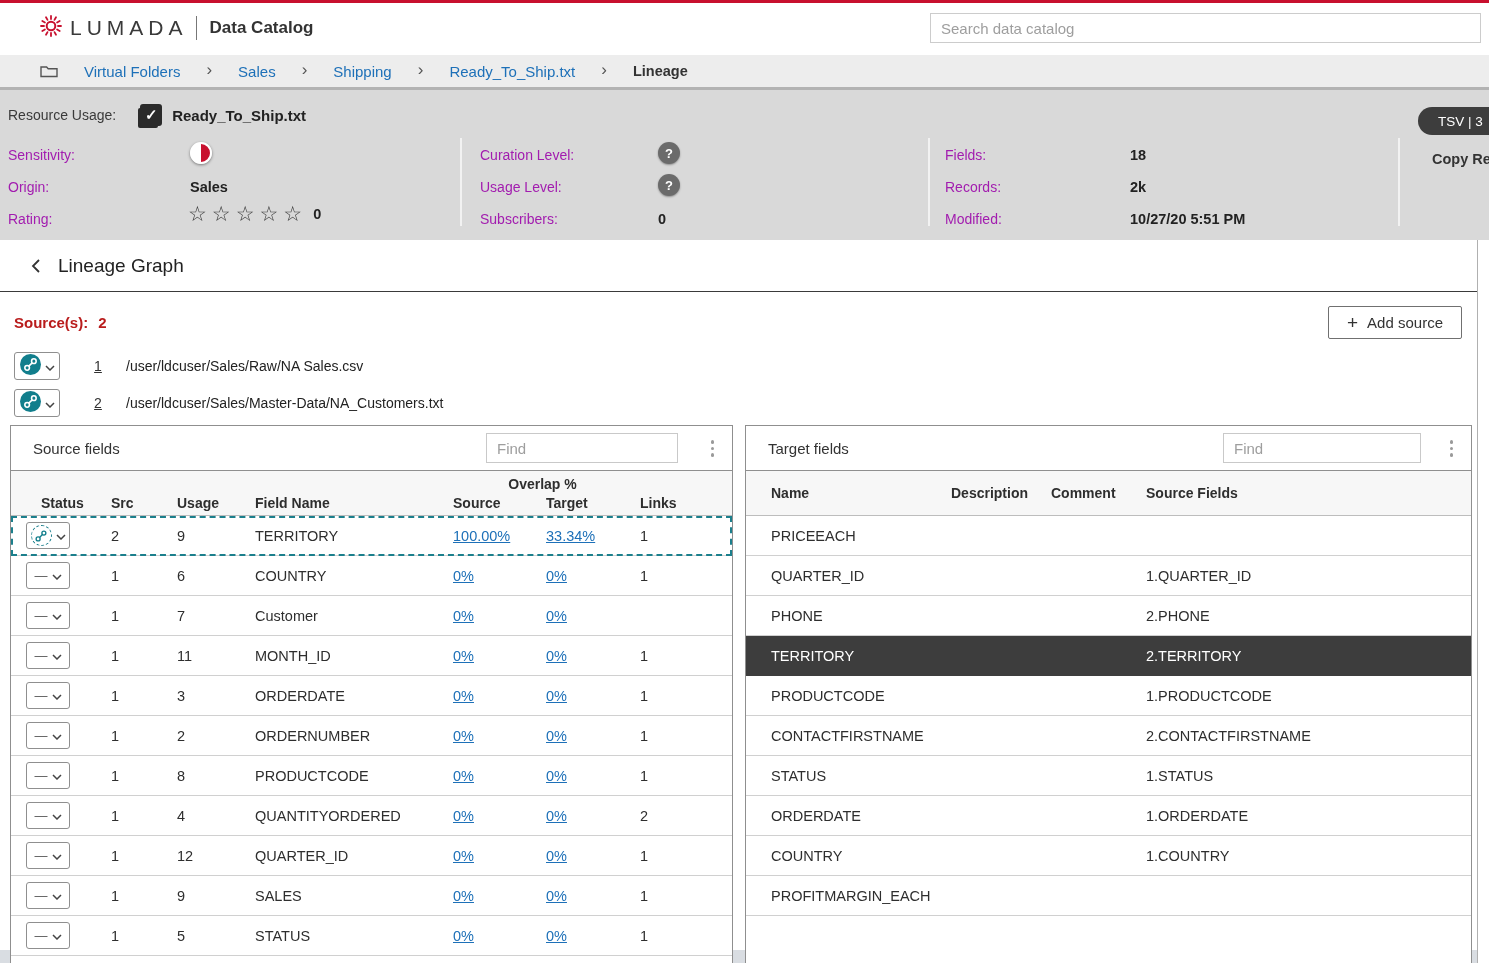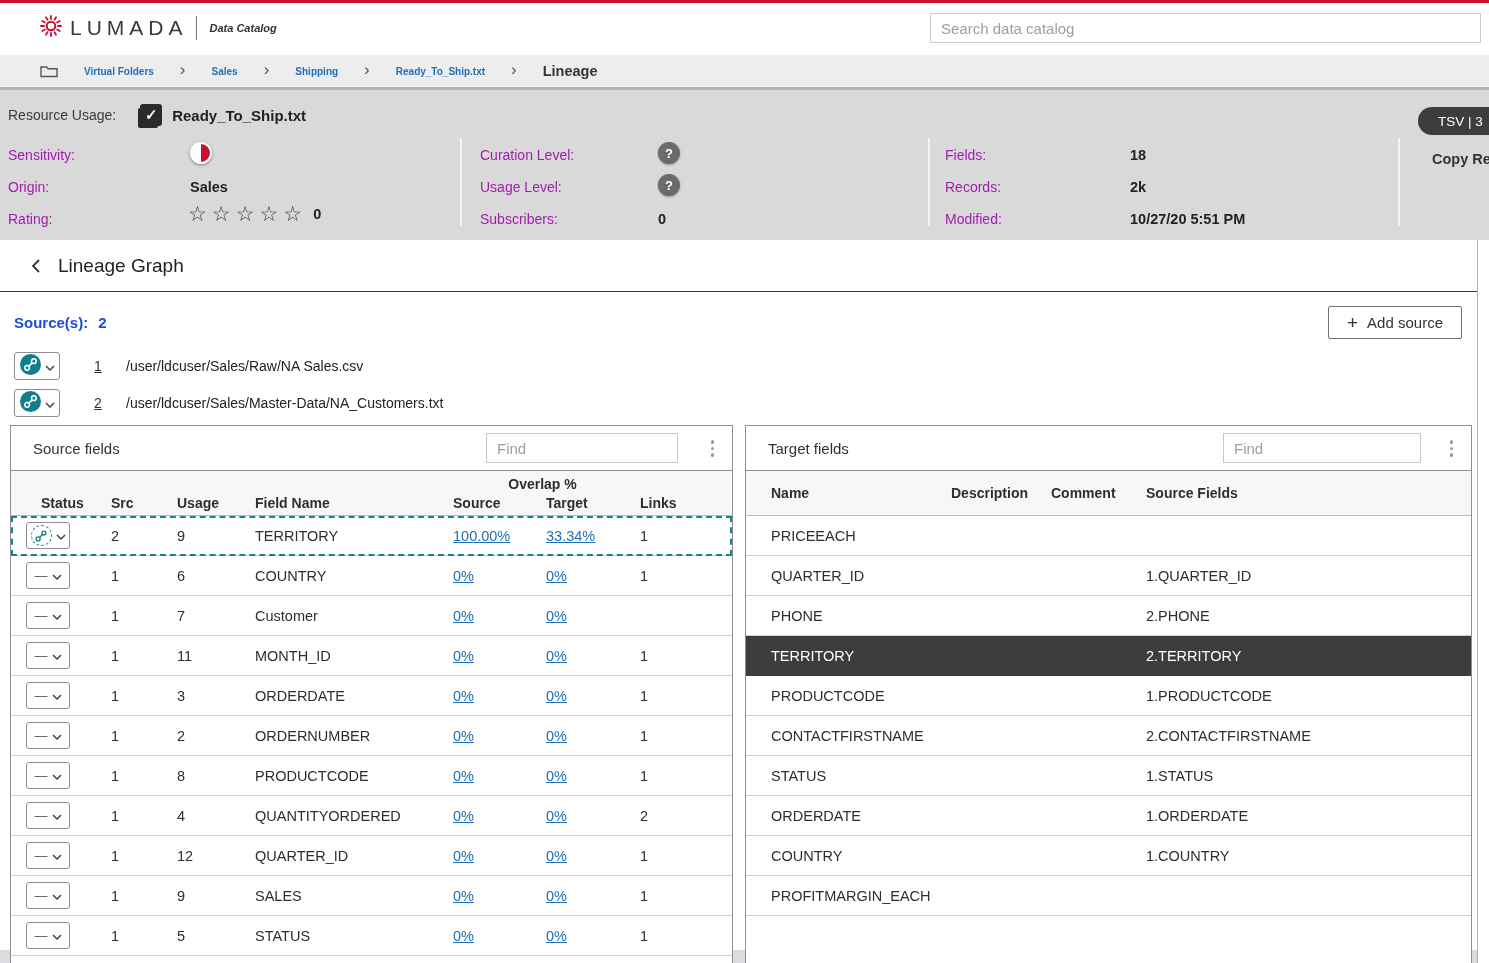--- a/index.html
+++ b/index.html
@@ -9,32 +9,32 @@
   *{box-sizing:border-box;margin:0;padding:0;}
   body{font-family:"Liberation Sans",sans-serif;background:#fff;}
   .page{position:relative;width:1489px;height:963px;overflow:hidden;background:#fff;padding-left:8px;}
 
   
   .topline{position:absolute;left:0;top:0;width:100%;height:3px;background:var(--red);z-index:5;}
   .topnav{position:absolute;left:0;top:0;width:100%;height:55px;background:#fff;}
   .logo{position:absolute;left:38px;top:0;height:55px;display:flex;align-items:center;gap:6px;}
   .logo-brand{font-size:21px;letter-spacing:5px;color:#3a3a3a;font-weight:300;}
   .logo-sep{width:1px;height:24px;background:#777;margin:0 7px 0 2px;}
-  .logo-product{font-size:11px;font-weight:700;color:#333;font-style:italic;}
+  .logo-product{font-size:17px;font-weight:700;color:#333;}
   .navitems{position:absolute;left:348px;top:0;height:55px;display:flex;gap:39px;}
   .nav-item{position:relative;display:flex;align-items:center;height:55px;font-size:15.5px;color:#333;cursor:pointer;}
   .nav-item.active{color:var(--red);}
   .nav-item.active::before{content:'';position:absolute;top:0;left:-12px;right:-12px;height:7px;background:var(--red);z-index:6;}
   .search{position:absolute;right:8px;top:13px;width:551px;height:30px;border:1px solid #ccc;padding:0 10px;font-size:15px;color:#333;font-family:"Liberation Sans",sans-serif;}
   .search::placeholder{color:#9e9e9e;}
 
   
   .breadcrumb{position:absolute;left:0;top:55px;width:100%;height:35px;background:#ededed;border-bottom:3px solid #b3b3b3;display:flex;align-items:center;padding-left:40px;gap:26px;}
   .bc-folder{display:flex;align-items:center;}
-  .bc-link{font-size:10px;font-weight:700;color:var(--blue);text-decoration:none;cursor:pointer;}
+  .bc-link{font-size:15px;font-weight:400;color:var(--blue);text-decoration:none;cursor:pointer;}
   .bc-sep{font-size:17px;color:#555;margin-top:-2px;}
   .bc-current{font-size:14.5px;font-weight:700;color:#333;}
 
   
   .resource{position:absolute;left:0;top:90px;width:100%;height:150px;background:#d9d9d9;font-size:14px;color:#3a3a3a;}
   .res-name-row{position:absolute;left:8px;top:14px;display:flex;align-items:center;gap:10px;}
   .res-check{width:22px;height:22px;background:#2b2b2b;border-radius:3px;color:#fff;font-size:15px;font-weight:700;display:flex;align-items:center;justify-content:center;margin-left:14px;box-shadow:-3px 3px 0 -1px #2b2b2b;cursor:pointer;}
   .res-name{font-size:15px;font-weight:700;color:#222;}
   .badge{position:absolute;left:1418px;top:17px;height:28px;background:#3d3d3d;color:#fff;font-size:13.5px;border-radius:15px;display:flex;align-items:center;padding:0 20px;white-space:nowrap;cursor:pointer;}
   .copy{position:absolute;left:1432px;top:61px;font-weight:700;font-size:14.5px;color:#333;white-space:nowrap;cursor:pointer;}
@@ -52,21 +52,21 @@
   .rating-num{font-size:14.5px;font-weight:700;color:#222;margin-left:6px;}
 
   
   .lineage-head{position:absolute;left:0;top:240px;width:1478px;height:52px;background:#fff;border-bottom:1px solid #3a3a3a;display:flex;align-items:center;}
   .back-chev{margin-left:30px;display:flex;align-items:center;cursor:pointer;}
   .lineage-title{margin-left:16px;font-size:19px;color:#222;}
   .right-edge{position:absolute;left:1477px;top:240px;width:1px;height:723px;background:#b0b0b0;}
   .bottom-strip{position:absolute;left:0;top:950px;width:1477px;height:13px;background:#d9dde2;}
 
   
-  .sources-label-wrap{position:absolute;left:14px;top:314px;font-size:15px;font-weight:700;color:#1d4ed8;}
+  .sources-label-wrap{position:absolute;left:14px;top:314px;font-size:15px;font-weight:700;color:#b91c1c;}
   .add-source{position:absolute;left:1328px;top:306px;width:134px;height:33px;border:1px solid #707070;border-radius:2px;background:#fff;display:flex;align-items:center;justify-content:center;gap:9px;font-size:15px;color:#333;font-family:"Liberation Sans",sans-serif;cursor:pointer;}
   .plus{font-size:19px;font-weight:400;line-height:1;}
   .src-row{position:absolute;left:14px;height:28px;display:flex;align-items:center;}
   .src-row.s1{top:352px}.src-row.s2{top:389px}
   .link-dd{width:46px;height:28px;border:1px solid var(--panel-border);border-radius:3px;background:#fff;display:flex;align-items:center;justify-content:center;gap:4px;cursor:pointer;}
   .src-num{margin-left:18px;width:40px;text-align:center;font-size:14px;color:#333;text-decoration:underline;cursor:pointer;}
   .src-path{margin-left:8px;font-size:14px;color:#222;}
 
   
   .panel{position:absolute;top:425px;height:680px;background:#fff;border:1px solid var(--panel-border);overflow:hidden;}

